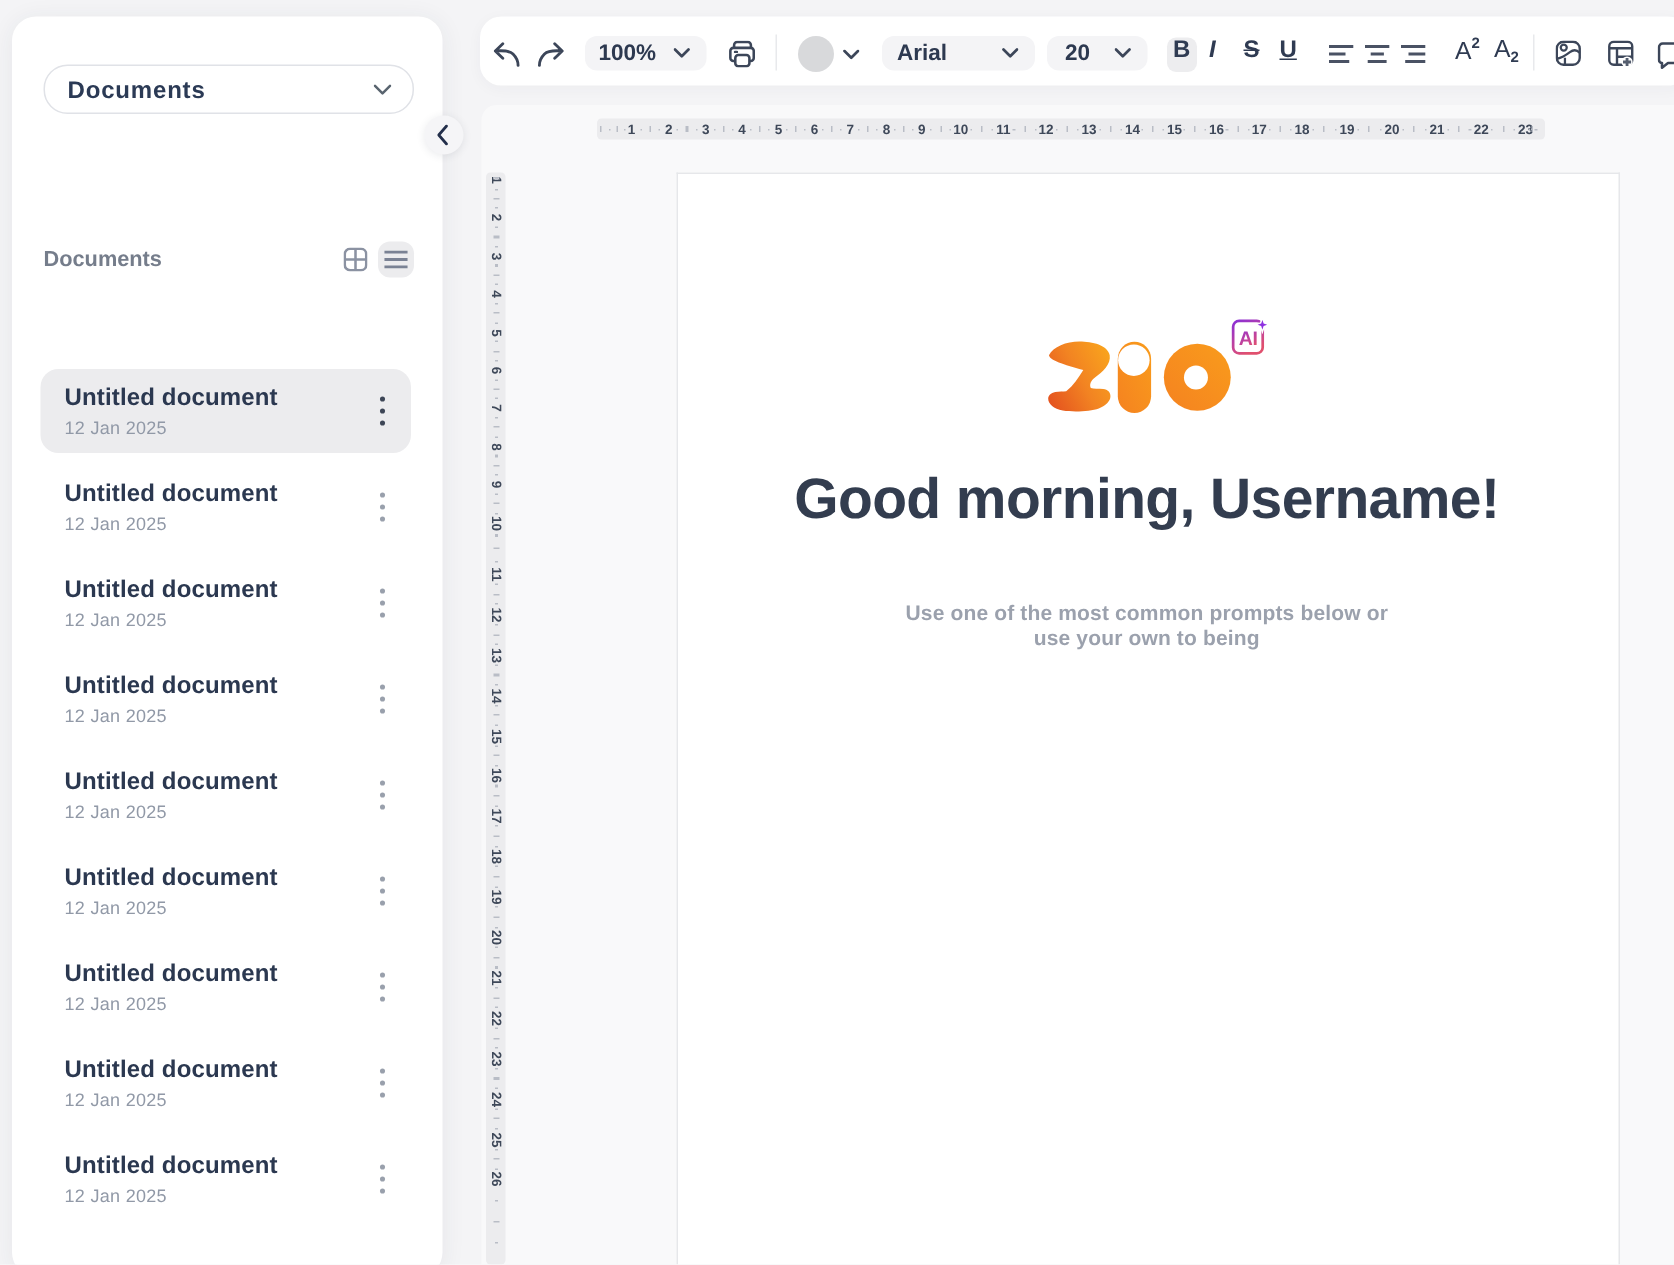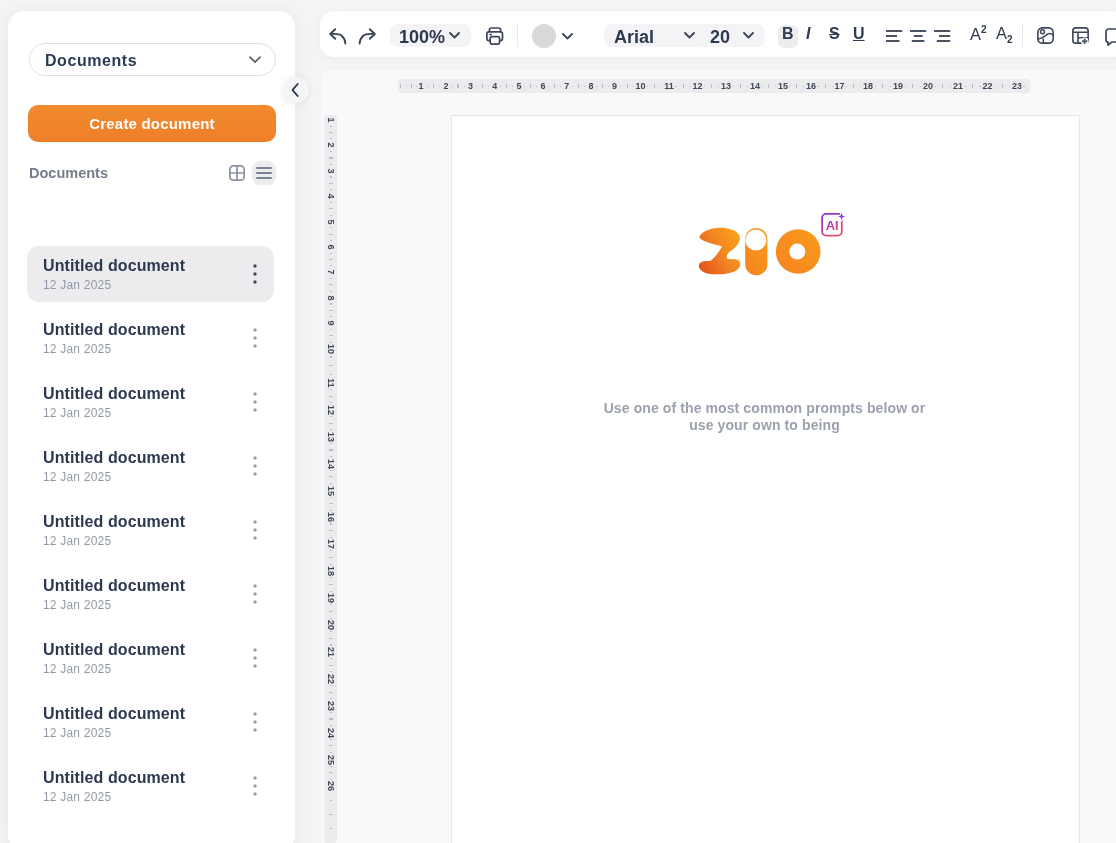--- a/index.html
+++ b/index.html
@@ -31,21 +31,21 @@
 .item { position:absolute; left:19px; width:247px; height:56px; }
 .item.sel { background:#ececee; border-radius:12px; }
 .ittl { position:absolute; left:16px; top:11px; font-size:16px; font-weight:700; color:#2b3850; letter-spacing:.1px; }
 .idate { position:absolute; left:16px; top:32px; font-size:12px; color:#9199a7; letter-spacing:.2px; }
 .kebab { position:absolute; right:16px; top:17px; }
 
 
 #toolbar { position:absolute; left:320px; top:11px; width:806px; height:46px; background:#fff;
   border-radius:14px; box-shadow:0 2px 10px rgba(40,50,70,.04); }
 .tbox { position:absolute; top:12.5px; height:23px; background:#f4f4f6; border-radius:8px; }
-.tbox .v { position:absolute; font-size:18px; font-weight:700; color:#2d3950; top:3px; }
+.tbox .v { position:absolute; font-size:15px; font-weight:700; color:#2d3950; top:3px; }
 .ticon { position:absolute; }
 .tdivider { position:absolute; top:12px; width:1px; height:24px; background:#e8e9ec; }
 .tletter { position:absolute; top:14px; font-size:16px; font-weight:700; color:#2f3b52; }
 
 
 #main { position:absolute; left:321px; top:70px; width:795px; height:773px; background:#f9f9fa;
   border-top-left-radius:10px; }
 #hruler { position:absolute; left:398px; top:79px; width:632px; height:14px;
   background:#ececee; border-radius:3px; }
 .hnum { position:absolute; top:2px; width:16px; text-align:center; font-size:9px; font-weight:700; color:#3e4859; }
@@ -330,21 +330,21 @@
     <circle cx="104.2" cy="45.5" r="22.3" fill="url(#og)"></circle>
     <circle cx="103.3" cy="45.6" r="8" fill="#ffffff"></circle>
 
     <g>
       <rect x="128.1" y="7.9" width="19.7" height="21.7" rx="4" fill="none" stroke="url(#ai)" stroke-width="1.8"></rect>
       <text x="131.8" y="24.2" font-family="Liberation Sans, sans-serif" font-size="13" font-weight="700" letter-spacing="-0.2" fill="url(#ai)">AI</text>
       <path d="M 147.6 5.7 L 148.8 9.3 L 152.4 10.5 L 148.8 11.7 L 147.6 15.3 L 146.4 11.7 L 142.8 10.5 L 146.4 9.3 Z" fill="#8e30e0" stroke="#ffffff" stroke-width="1"></path>
     </g>
   </svg>
 
-  <div id="headline"><br></div>
+  <div id="headline"><span class="l1">Good morning, Username!</span><br></div>
   <div id="sub">Use one of the most common prompts below or<br>use your own to being</div>
 
 <div id="toolbar">
   <svg class="ticon" style="left:9px;top:15.5px" width="18" height="18" viewBox="0 0 18 18">
     <path d="M 1.2 7 L 6.2 2.2 M 1.2 7 L 6.2 11.8 M 1.2 7 C 6 6.6 11 7 13 9 C 15 11 16.4 13.5 16.4 16.6" fill="none" stroke="#3c4659" stroke-width="1.9" stroke-linecap="round" stroke-linejoin="round"></path>
   </svg>
   <svg class="ticon" style="left:38px;top:15.5px" width="18" height="18" viewBox="0 0 18 18">
     <path d="M 16.8 7 L 11.8 2.2 M 16.8 7 L 11.8 11.8 M 16.8 7 C 12 6.6 7 7 5 9 C 3 11 1.6 13.5 1.6 16.6" fill="none" stroke="#3c4659" stroke-width="1.9" stroke-linecap="round" stroke-linejoin="round"></path>
   </svg>
   <div class="tbox" style="left:70px;width:81px">
@@ -357,21 +357,21 @@
     <path d="M 3.4 4.9 L 3.4 3 A 2 2 0 0 1 5.4 1 L 12.6 1 A 2 2 0 0 1 14.6 3 L 14.6 4.9" fill="none" stroke="#3c4659" stroke-width="1.7"></path>
     <rect x="0.9" y="4.9" width="15.6" height="8.7" rx="2" fill="none" stroke="#3c4659" stroke-width="1.7"></rect>
     <path d="M 4 7.6 L 5.3 7.6" stroke="#3c4659" stroke-width="1.6" stroke-linecap="round"></path>
     <rect x="4.2" y="9.6" width="9.4" height="7.6" rx="2" fill="#ffffff" stroke="#3c4659" stroke-width="1.7"></rect>
   </svg>
   <div class="tdivider" style="left:197px"></div>
   <div style="position:absolute;left:212px;top:13px;width:24px;height:24px;border-radius:50%;background:#d8d9db"></div>
   <svg class="ticon" style="left:242px;top:22px" width="11" height="7" viewBox="0 0 11 7">
       <path d="M1 1 L5.5 5.5 L10 1" fill="none" stroke="#3c4659" stroke-width="1.8" stroke-linecap="round" stroke-linejoin="round"></path>
     </svg>
-  <div class="tbox" style="left:284px;width:102px">
+  <div class="tbox" style="left:268px;width:102px">
     <div class="v" style="left:10px">Arial</div>
     <svg style="position:absolute;right:11px;top:8px" width="11" height="7" viewBox="0 0 11 7">
         <path d="M1 1 L5.5 5.5 L10 1" fill="none" stroke="#3c4659" stroke-width="1.8" stroke-linecap="round" stroke-linejoin="round"></path>
       </svg>
   </div>
   <div class="tbox" style="left:378px;width:67px">
     <div class="v" style="left:12px">20</div>
     <svg style="position:absolute;right:11px;top:8px" width="11" height="7" viewBox="0 0 11 7">
         <path d="M1 1 L5.5 5.5 L10 1" fill="none" stroke="#3c4659" stroke-width="1.8" stroke-linecap="round" stroke-linejoin="round"></path>
       </svg>
@@ -410,21 +410,20 @@
   </svg>
 </div>
 
 <div id="sidebar">
   <div id="docsel">
     <div class="t">Documents</div>
     <svg width="12" height="8" viewBox="0 0 12 8">
         <path d="M1 1.2 L6 6.2 L11 1.2" fill="none" stroke="#59646f" stroke-width="1.7" stroke-linecap="round" stroke-linejoin="round"></path>
       </svg>
   </div>
-  <div id="createbtn">Create document</div>
   <div id="doclabel">Documents</div>
   <svg id="gridico" width="16" height="16" viewBox="0 0 16 16">
     <rect x="0.85" y="0.85" width="14.3" height="14.3" rx="3.5" fill="none" stroke="#8b92a2" stroke-width="1.7"></rect>
     <path d="M8 0.85 V15.15 M0.85 8 H15.15" stroke="#8b92a2" stroke-width="1.7"></path>
   </svg>
   <div id="listbtn">
     <svg width="16" height="12" viewBox="0 0 16 12">
         <path d="M0.3 1 H15.7 M0.3 6 H15.7 M0.3 11 H15.7" stroke="#7a8294" stroke-width="1.9"></path>
       </svg>
   </div>

